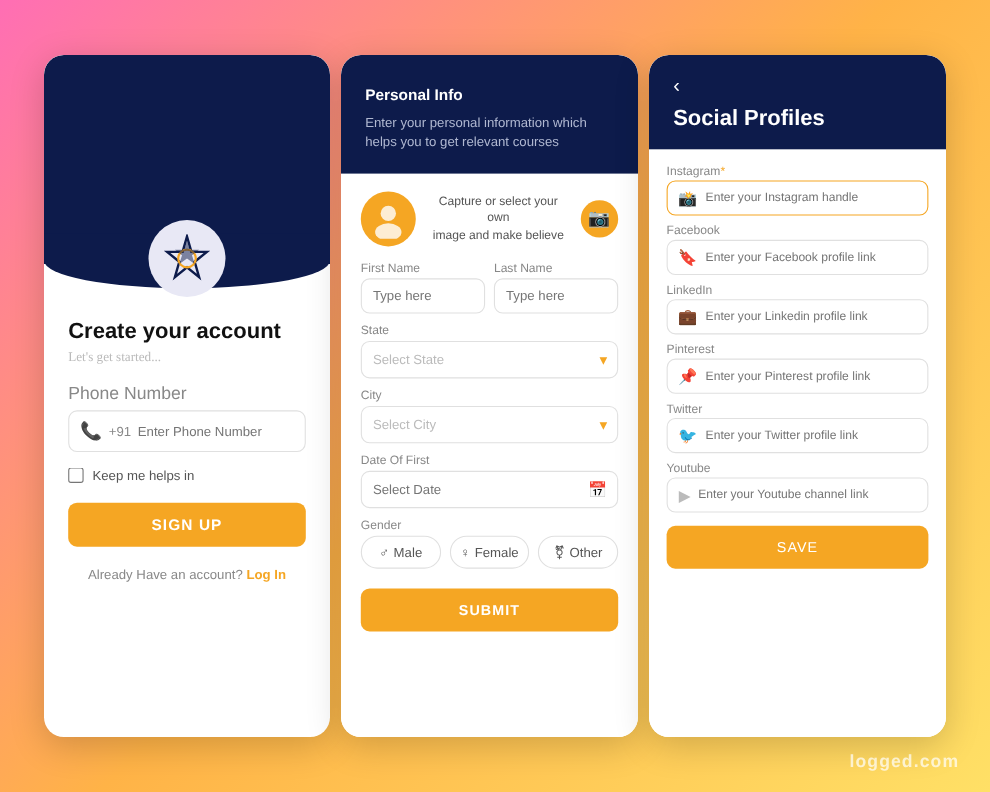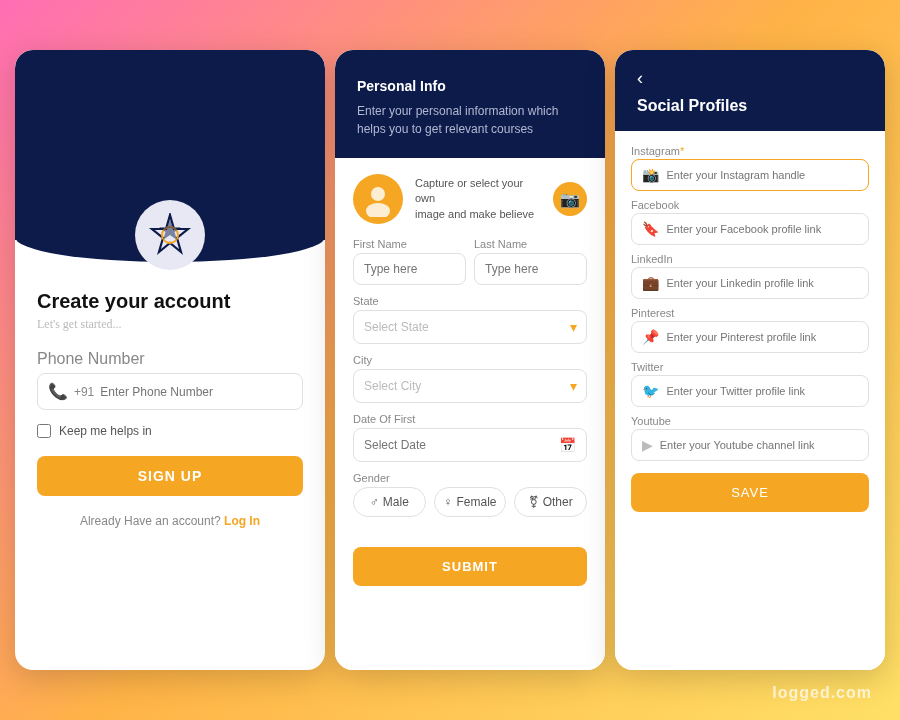--- a/index.html
+++ b/index.html
@@ -21,21 +21,21 @@
     }
 
     
     .panel {
       background: #fff;
       border-radius: 18px;
       overflow: hidden;
       box-shadow: 0 8px 32px rgba(0,0,0,0.18);
     }
     .panel-1 {
-      width: 310px;
+      width: 260px;
       display: flex;
       flex-direction: column;
     }
     .panel-1-header {
       background: #0d1b4b;
       height: 190px;
       border-radius: 18px 18px 0 0;
       position: relative;
       display: flex;
       align-items: flex-end;
@@ -192,20 +192,21 @@
       display: flex;
       flex-direction: column;
       gap: 10px;
       overflow: hidden;
     }
     .avatar-row {
       display: flex;
       align-items: center;
       gap: 12px;
       margin-bottom: 4px;
+      text-align: center;
     }
     .avatar-img {
       width: 50px;
       height: 50px;
       border-radius: 50%;
       background: #f5a623;
       display: flex;
       align-items: center;
       justify-content: center;
       overflow: hidden;
@@ -317,21 +318,21 @@
       background: #f5a623;
       color: #fff;
       border: none;
       border-radius: 8px;
       padding: 12px;
       font-size: 13px;
       font-weight: 700;
       letter-spacing: 1px;
       cursor: pointer;
       width: 100%;
-      margin-top: 20px;
+      margin-top: 8px;
     }
 
     
     .panel-3 {
       width: 270px;
       display: flex;
       flex-direction: column;
     }
     .panel-3-header {
       background: #0d1b4b;
@@ -342,21 +343,21 @@
     }
     .back-btn {
       color: #fff;
       font-size: 18px;
       cursor: pointer;
       margin-bottom: 8px;
       width: 24px;
     }
     .panel-3-header h2 {
       color: #fff;
-      font-size: 16px;
+      font-size: 20px;
       font-weight: 700;
     }
     .panel-3-body {
       background: #fff;
       padding: 14px 16px 14px 16px;
       flex: 1;
       display: flex;
       flex-direction: column;
       gap: 8px;
       overflow: hidden;

